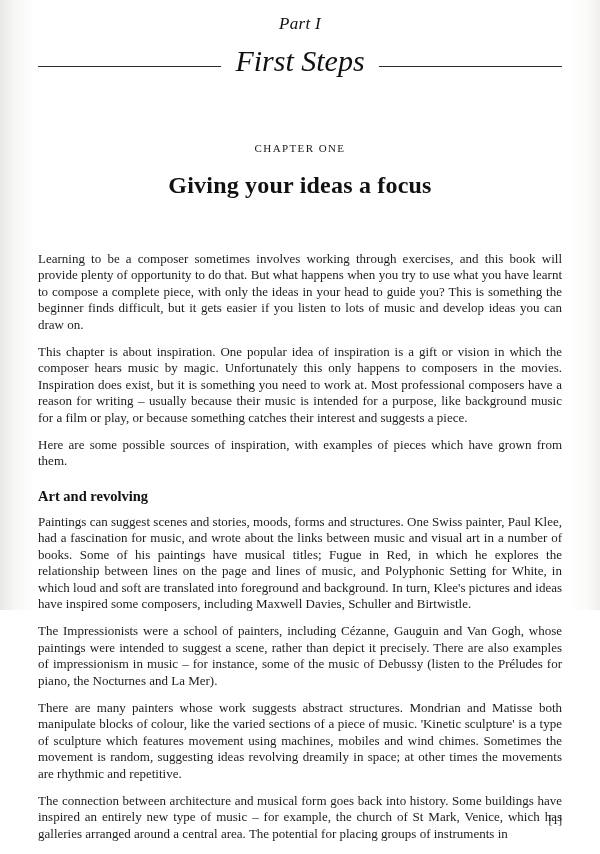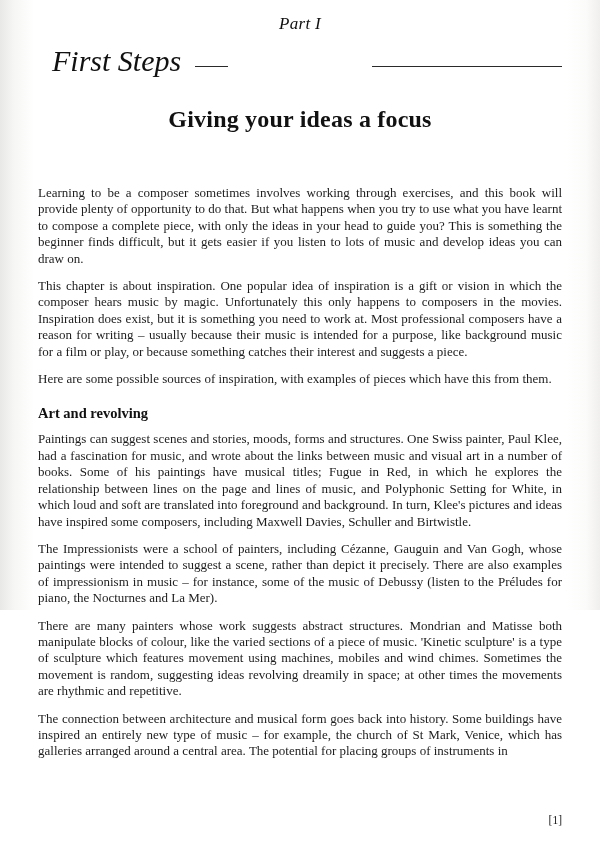--- a/index.html
+++ b/index.html
@@ -50,20 +50,21 @@
     height: 1px;
     background: #2a2a2a;
   }
   .part-rule.left { left: 0; width: 190px; }
   .part-rule.right { right: 0; width: 190px; }
   .part-title {
     position: absolute;
     left: 0;
     right: 0;
     top: 0;
+    text-align: center;
     font-style: italic;
     font-size: 30px;
     line-height: 38px;
     color: #111;
   }
   .part-title span {
     background: #fff;
     padding: 0 14px;
     position: relative;
     z-index: 2;
@@ -120,26 +121,27 @@
   <div class="content">
 
     <div class="part-label">Part I</div>
 
     <div class="part-title-wrap">
       <div class="part-rule left"></div>
       <div class="part-rule right"></div>
       <div class="part-title"><span>First Steps</span></div>
     </div>
 
+    <div class="chapter-label">CHAPTER ONE</div>
     <div class="chapter-title">Giving your ideas a focus</div>
 
     <div class="body-block">
       <p class="para">Learning to be a composer sometimes involves working through exercises, and this book will provide plenty of opportunity to do that. But what happens when you try to use what you have learnt to compose a complete piece, with only the ideas in your head to guide you? This is something the beginner finds difficult, but it gets easier if you listen to lots of music and develop ideas you can draw on.</p>
       <p class="para">This chapter is about inspiration. One popular idea of inspiration is a gift or vision in which the composer hears music by magic. Unfortunately this only happens to composers in the movies. Inspiration does exist, but it is something you need to work at. Most professional composers have a reason for writing – usually because their music is intended for a purpose, like background music for a film or play, or because something catches their interest and suggests a piece.</p>
-      <p class="para">Here are some possible sources of inspiration, with examples of pieces which have this from them.</p>
+      <p class="para">Here are some possible sources of inspiration, with examples of pieces which have grown from them.</p>
 
       <h3 class="section">Art and revolving</h3>
       <p class="para">Paintings can suggest scenes and stories, moods, forms and structures. One Swiss painter, Paul Klee, had a fascination for music, and wrote about the links between music and visual art in a number of books. Some of his paintings have musical titles; <span class="i">Fugue in Red</span>, in which he explores the relationship between lines on the page and lines of music, and <span class="i">Polyphonic Setting for White</span>, in which loud and soft are translated into foreground and background. In turn, Klee's pictures and ideas have inspired some composers, including Maxwell Davies, Schuller and Birtwistle.</p>
       <p class="para">The Impressionists were a school of painters, including Cézanne, Gauguin and Van Gogh, whose paintings were intended to <span class="i">suggest</span> a scene, rather than depict it precisely. There are also examples of impressionism in music – for instance, some of the music of Debussy (listen to the <span class="i">Préludes</span> for piano, the <span class="i">Nocturnes</span> and <span class="i">La Mer</span>).</p>
       <p class="para">There are many painters whose work suggests abstract structures. Mondrian and Matisse both manipulate blocks of colour, like the varied sections of a piece of music. 'Kinetic sculpture' is a type of sculpture which features movement using machines, mobiles and wind chimes. Sometimes the movement is random, suggesting ideas revolving dreamily in space; at other times the movements are rhythmic and repetitive.</p>
 
       <p class="para">The connection between architecture and musical form goes back into history. Some buildings have inspired an entirely new type of music – for example, the church of St Mark, Venice, which has galleries arranged around a central area. The potential for placing groups of instruments in</p>
     </div>
 
     <div class="folio">[1]</div>

